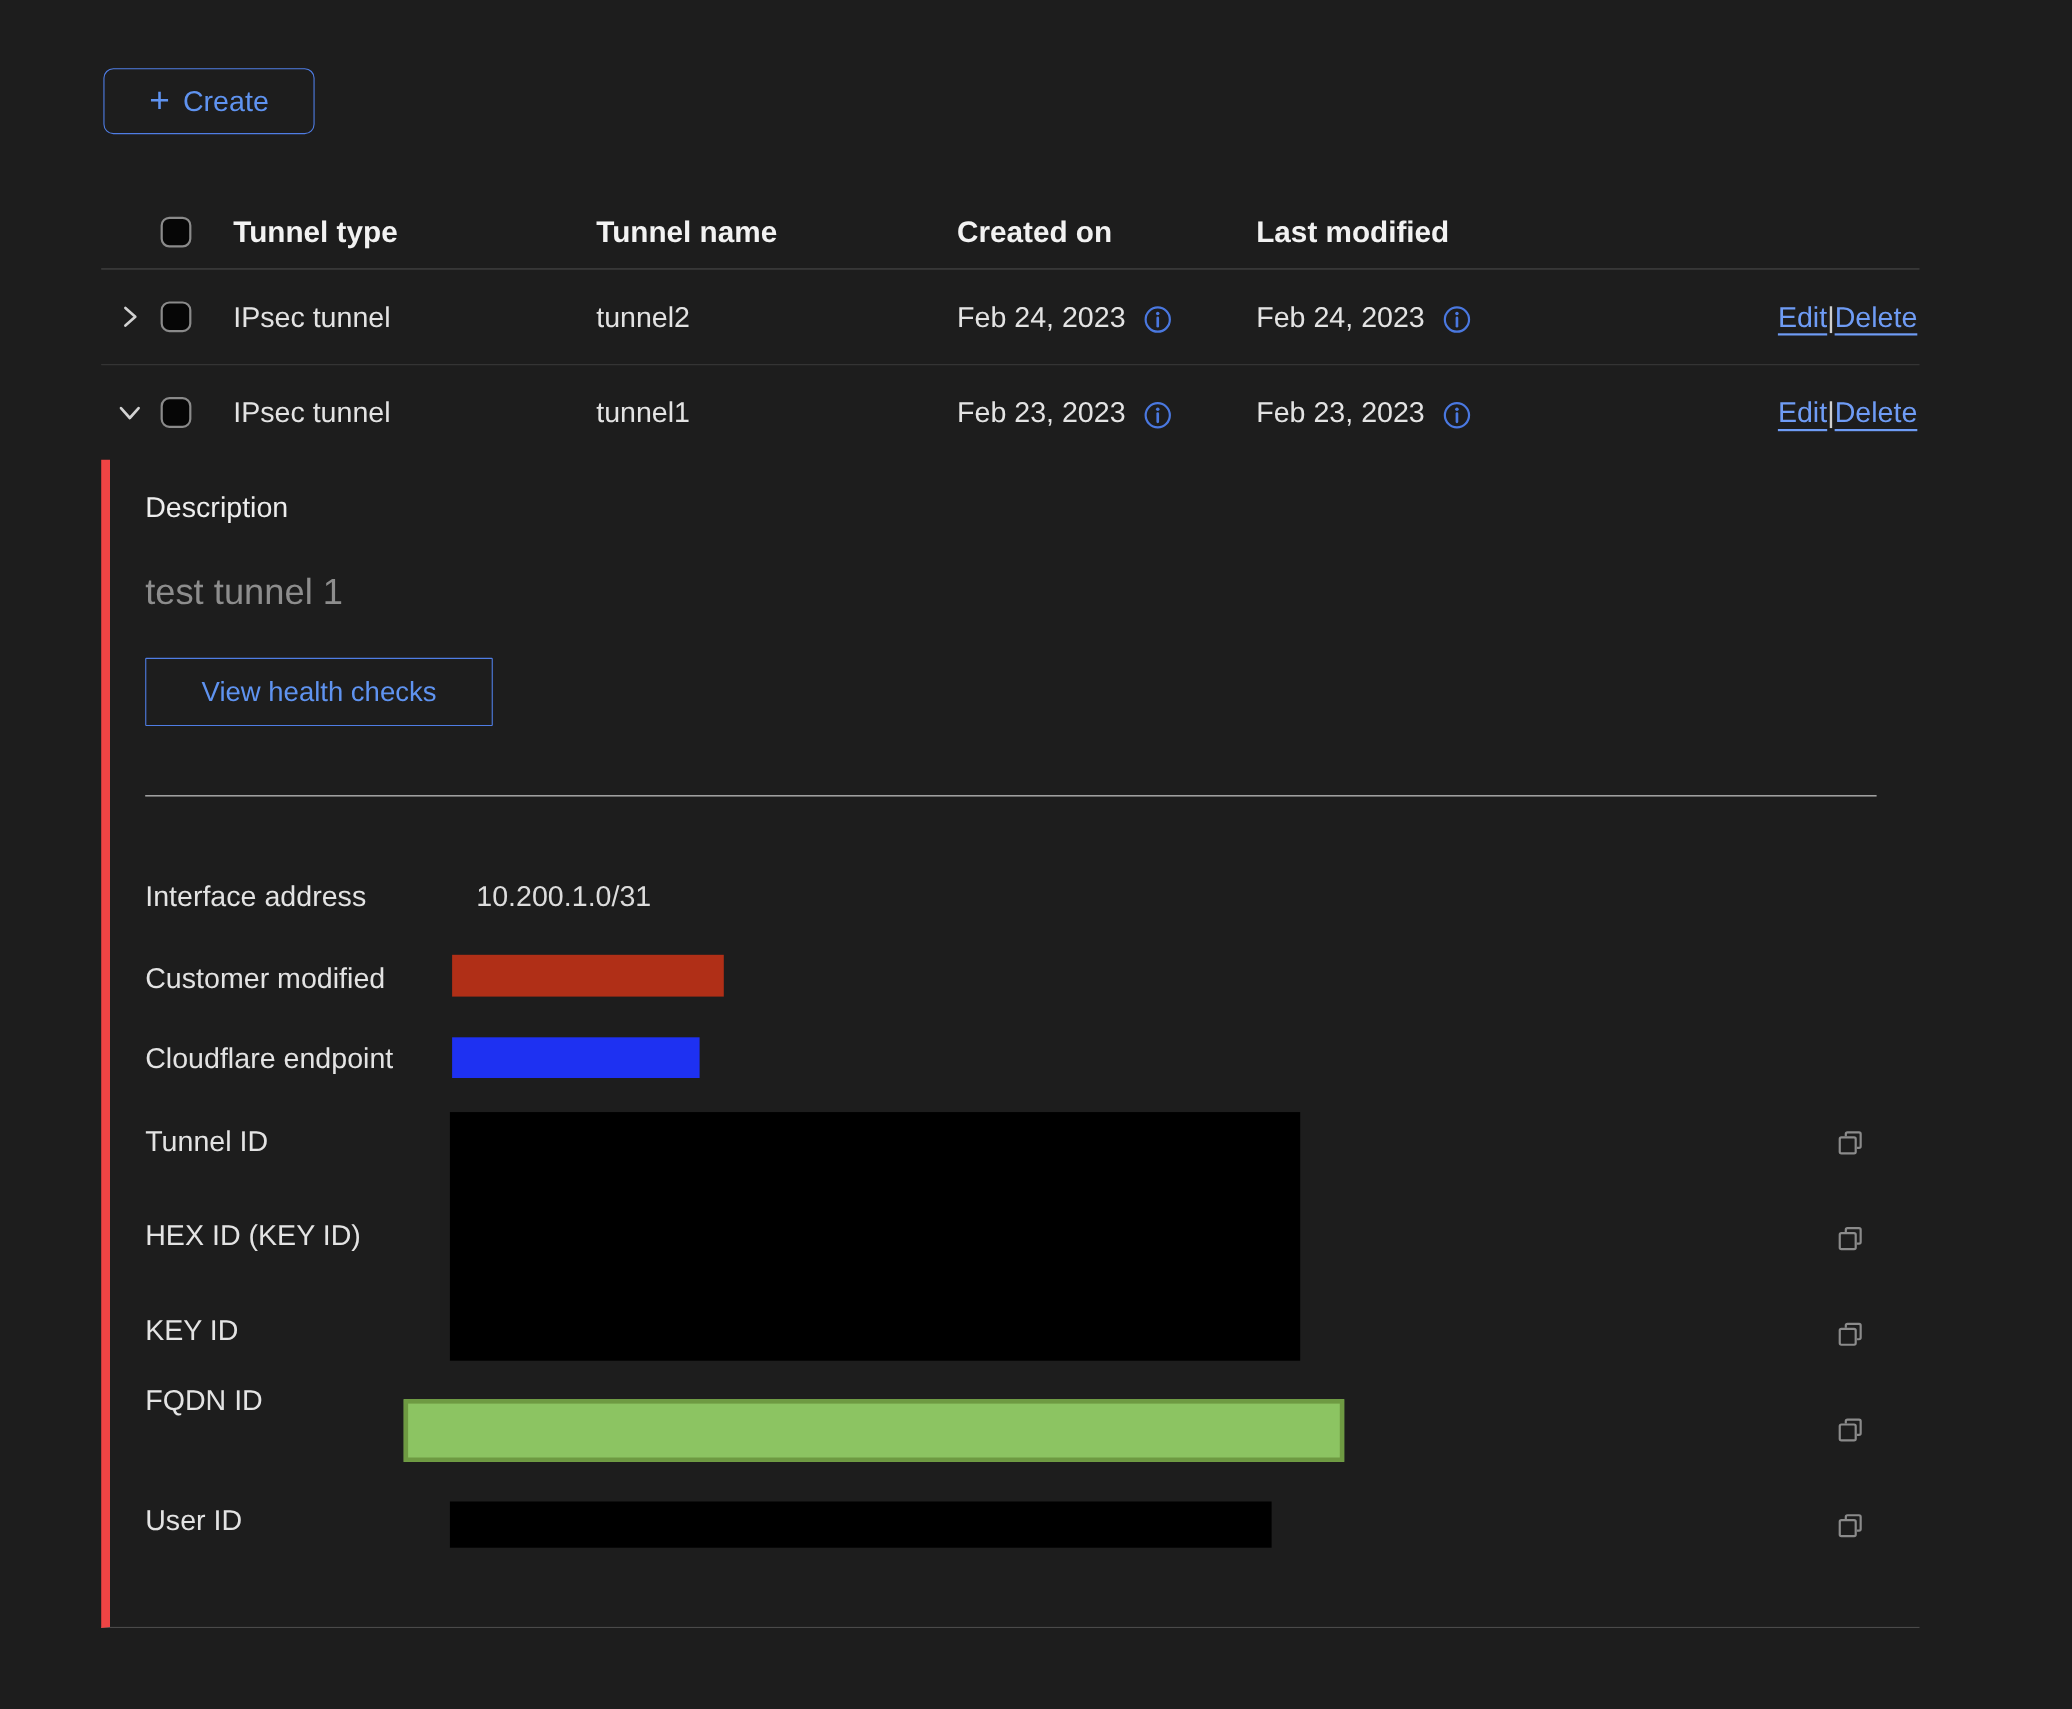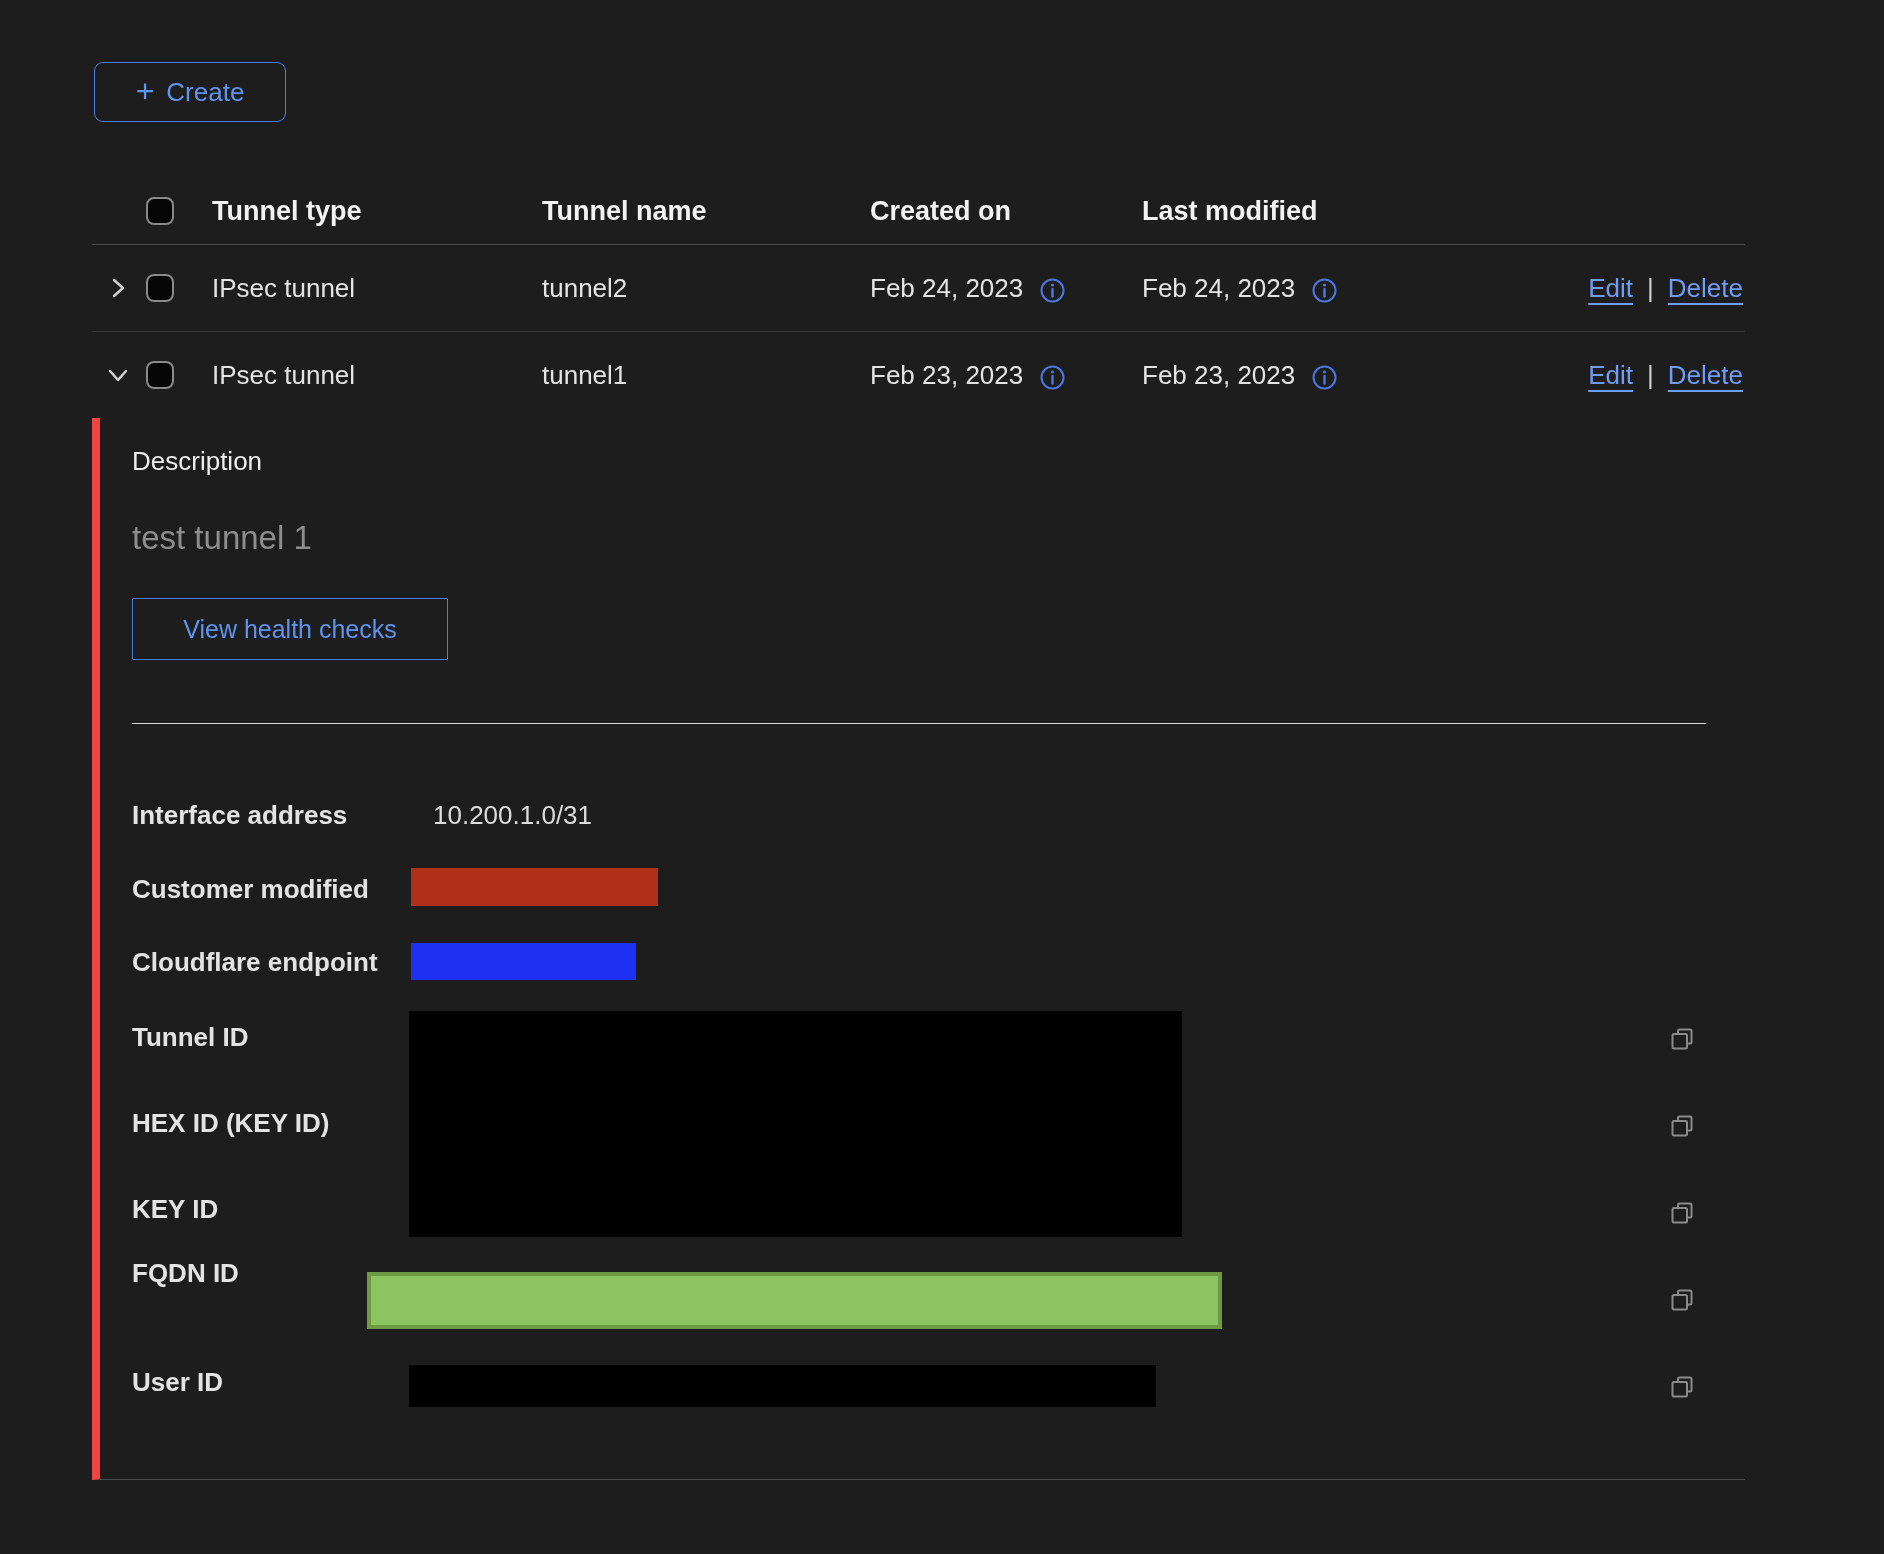--- a/index.html
+++ b/index.html
@@ -38,21 +38,21 @@
   .datarow{height:86px;font-size:26px;color:#e3e3e3;}
   .row-divider{border-bottom:1px solid #383838;}
   .col-exp{display:flex;align-items:center;padding-left:12px;}
   .col-check{display:flex;align-items:center;}
   .checkbox{
     width:28px;height:28px;border:2px solid #8a8a8a;border-radius:8px;
     background:#060606;display:inline-block;box-sizing:border-box;
     cursor:pointer;
   }
   .cell-date{display:flex;align-items:flex-end;gap:16px;}
-  .col-actions{display:flex;align-items:center;justify-content:flex-end;gap:14px;font-size:26px;padding-right:2px;}
+  .col-actions{display:flex;align-items:center;justify-content:flex-end;font-size:26px;padding-right:2px;}
   .link{color:#6f9cf5;text-decoration:underline;text-underline-offset:6px;cursor:pointer;}
   .sep{color:#cfcfcf;}
   .chev{cursor:pointer;display:block;}
   .icon-info{display:block;cursor:pointer;}
 
   
   .expanded{
     border-left:8px solid #ef4444;
     min-height:1062px;
     box-sizing:border-box;
@@ -64,21 +64,21 @@
   .desc-value{margin-top:42px;font-size:33px;color:#8d8d8d;}
   .health-btn{
     margin-top:41px;
     width:316px;height:62px;
     background:transparent;border:1.5px solid #4f7de4;border-radius:1px;
     color:#5f93f0;font-size:25px;font-family:inherit;cursor:pointer;
   }
   .divider-light{margin-top:63px;width:1574px;height:1px;background:#d9d9d9;}
 
   .details{position:relative;height:753px;margin-left:-32px;}
-  .dlabel{position:absolute;left:32px;font-size:26px;color:#e3e3e3;line-height:30px;font-weight:bold;}
+  .dlabel{position:absolute;left:32px;font-size:26px;color:#e3e3e3;line-height:30px;}
   .dvalue{position:absolute;font-size:26px;color:#dcdcdc;line-height:30px;}
   .redact{position:absolute;}
   .redact-red{left:311px;top:144px;width:247px;height:38px;background:#b02f17;}
   .redact-blue{left:311px;top:219px;width:225px;height:37px;background:#1e31f2;}
   .redact-black-lg{left:309px;top:287px;width:773px;height:226px;background:#000000;}
   .redact-green{left:267px;top:548px;width:855px;height:57px;background:#8cc462;border:4px solid #6e9a42;box-sizing:border-box;}
   .redact-black-sm{left:309px;top:641px;width:747px;height:42px;background:#000000;}
   .copy{position:absolute;left:1567px;cursor:pointer;}
 </style>
 </head>

